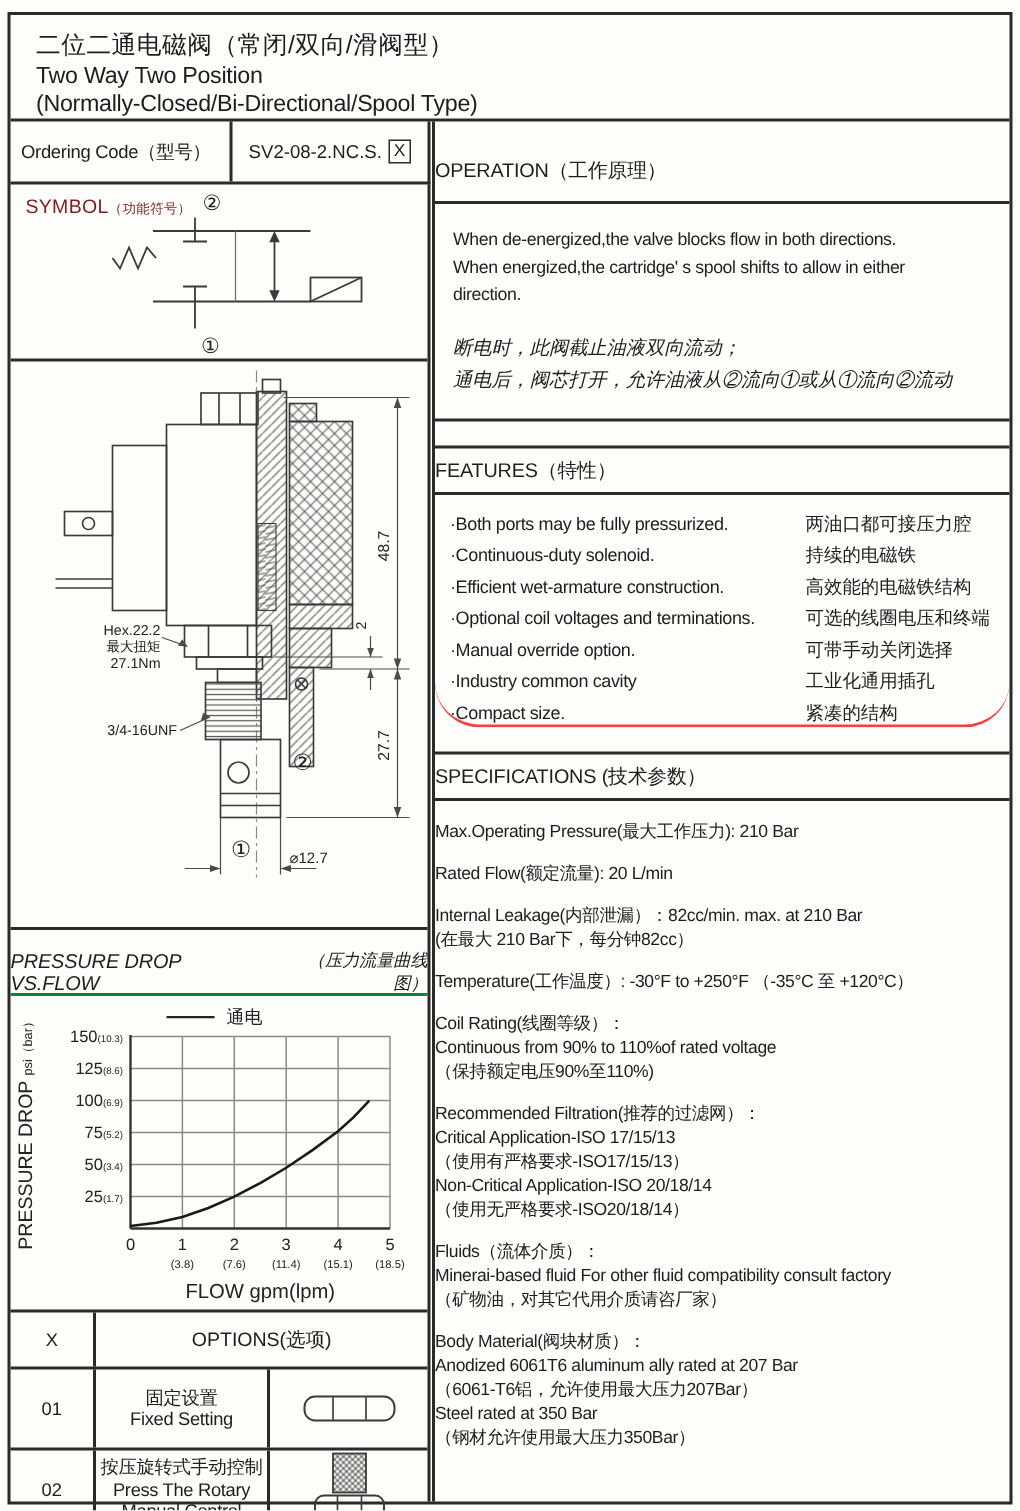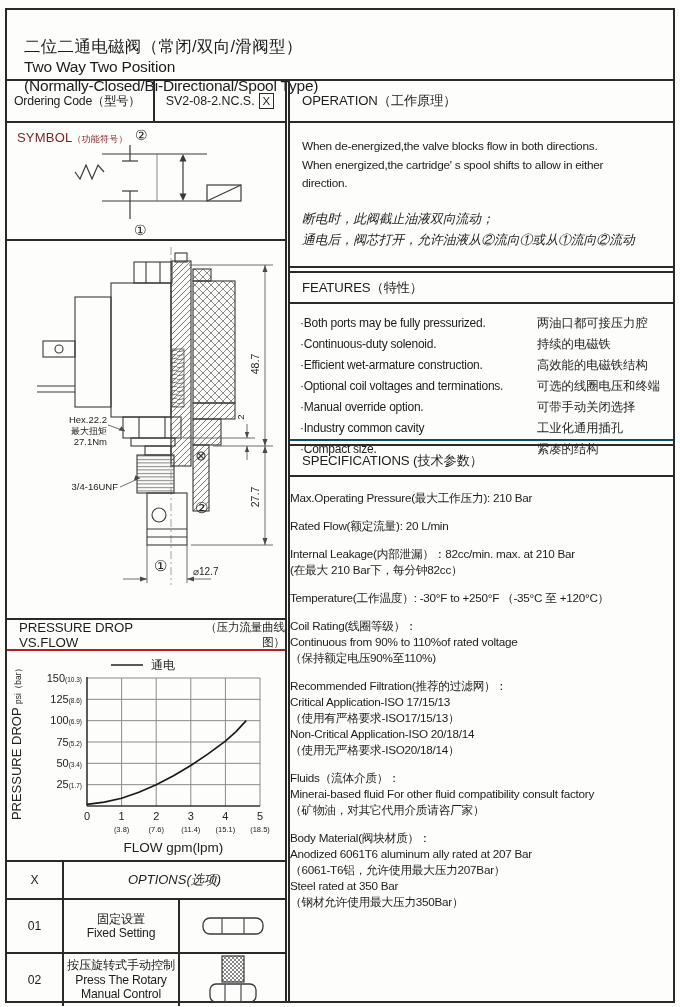--- a/index.html
+++ b/index.html
@@ -2,66 +2,66 @@
 <html><head>
 <meta charset="utf-8">
 <style>
   * { margin:0; padding:0; box-sizing:border-box; }
   html,body { width:680px; height:1007px; background:#fdfdfc; font-family:"Liberation Sans",sans-serif; color:#1d1d1d; }
   #page { position:relative; width:680px; height:1007px; background:#fdfdfc; overflow:hidden; }
   #frame { position:absolute; left:5px; top:8px; width:670px; height:995px; border:2px solid #2a2a2a; }
 
   
   #title-block { position:absolute; left:0; top:0; width:666px; height:71px; border-bottom:2px solid #2a2a2a; padding:9px 0 0 17px; }
-  #title-block .t-zh { font-size:16.5px; letter-spacing:.3px; line-height:22px;margin-top:16px; }
+  #title-block .t-zh { font-size:16.5px; letter-spacing:.3px; line-height:22px; }
   #title-block .t-en { font-size:15.5px; line-height:19px; letter-spacing:-.2px; }
 
   
   #head-row { position:absolute; left:0; top:71px; width:280px; height:42px; border-bottom:2px solid #2a2a2a; border-right:2px solid #2a2a2a; display:flex; }
   #head-row .hc1 { width:148px; border-right:2px solid #2a2a2a; display:flex; align-items:center; padding-left:7px; font-size:12.3px; letter-spacing:-.2px; }
   #head-row .hc2 { flex:1; display:flex; align-items:center; justify-content:center; font-size:12.4px; }
   .boxed-x { display:inline-block; border:1.3px solid #2a2a2a; padding:0 3px; margin-left:4px; font-size:11.5px; line-height:14px; }
 
   
   #left-col { position:absolute; left:0; top:113px; width:280px; height:878px; border-right:2px solid #2a2a2a; display:flex; flex-direction:column; }
   #right-col { position:absolute; left:281px; top:71px; width:385px; height:920px; border-left:2px solid #2a2a2a; display:flex; flex-direction:column; }
 
-  .sec-head { border-bottom:2px solid #2a2a2a; display:flex; align-items:center; padding-left:12px; font-size:13.2px; letter-spacing:-.1px; }
+  .sec-head { border-bottom:2px solid #2a2a2a; display:flex; align-items:center; font-size:13.2px; letter-spacing:-.1px;margin-top:13px; }
   .sec-head .zh-small { font-size:12px; }
 
   
   #symbol-box { position:relative; height:118px; border-bottom:2px solid #2a2a2a; }
   #symbol-label { position:absolute; top:7px; left:10px; font-size:13px; letter-spacing:.2px; color:#7f1d1d; }
   #symbol-label .zh-small { font-size:9px; }
   #drawing-box { position:relative; height:379px; border-bottom:2px solid #2a2a2a; }
-  #chart-head { height:31px; border-bottom:2px solid #b91c1c; }
+  #chart-head { height:31px; border-bottom:2px solid #15803d;font-style:italic; }
   #chart-head .en { font-size:13.3px; margin-right:4px; }
   #chart-head .zh-small { font-size:11.5px;text-align:right; }
   #chart-box { position:relative; height:211px; border-bottom:2px solid #2a2a2a; }
 
   
   #options-table { flex:1; display:flex; flex-direction:column; font-size:12.2px; }
   #opt-head { height:38px; display:flex; border-bottom:2px solid #2a2a2a; }
   .opt-row { display:flex; border-bottom:2px solid #2a2a2a; }
   .opt-row:last-child { border-bottom:none; }
   .oc-x { width:57px; border-right:2px solid #2a2a2a; display:flex; align-items:center; justify-content:center; }
-  .oc-main { flex:1; display:flex; align-items:center; justify-content:center; font-size:13px;font-style:italic; }
+  .oc-main { flex:1; display:flex; align-items:center; justify-content:center; font-size:13px; }
   .oc-txt { width:116px; border-right:2px solid #2a2a2a; display:flex; flex-direction:column; align-items:center; justify-content:center; line-height:14.5px; text-align:center; letter-spacing:-.2px; }
   .oc-ico { flex:1; display:flex; align-items:center; justify-content:center; }
   #opt-row-1 { height:54px; }
   #opt-row-2 { flex:1; }
 
   
   #op-head { height:42px; border-bottom:2px solid #2a2a2a; }
   #op-content { height:145px; border-bottom:2px solid #2a2a2a; padding:14px 4px 0 12px; }
   #op-content .op-en { font-size:11.8px; letter-spacing:-.25px; line-height:18.5px; }
   #op-content .op-zh { font-size:12.8px; line-height:21px; margin-top:15px;font-style:italic; }
   .gap3 { height:3px; }
   #feat-head, #spec-head { height:33px; border-top:2px solid #2a2a2a; border-bottom:2px solid #2a2a2a; }
-  #feat-content { height:137px; border-bottom:2px solid #0c4a6e; padding:9px 6px 0 10px; }
+  #feat-content { height:155px; border-bottom:2px solid #ef4444; padding:9px 6px 0 10px;border-radius:30px; }
   .feat-row { display:flex; line-height:21px; }
   .feat-row .fen { flex:1; font-size:12px; letter-spacing:-.25px; white-space:nowrap; }
   .feat-row .fzh { width:130px; font-size:12.3px; white-space:nowrap; }
   #spec-content { flex:1; padding:13px 2px 0 0; }
   .spec-para { margin-bottom:12px; }
   .spec-line { font-size:11.7px; letter-spacing:-.25px; line-height:16px; white-space:nowrap; }
 
   svg text { font-family:"Liberation Sans",sans-serif; }
 </style>
 </head>

